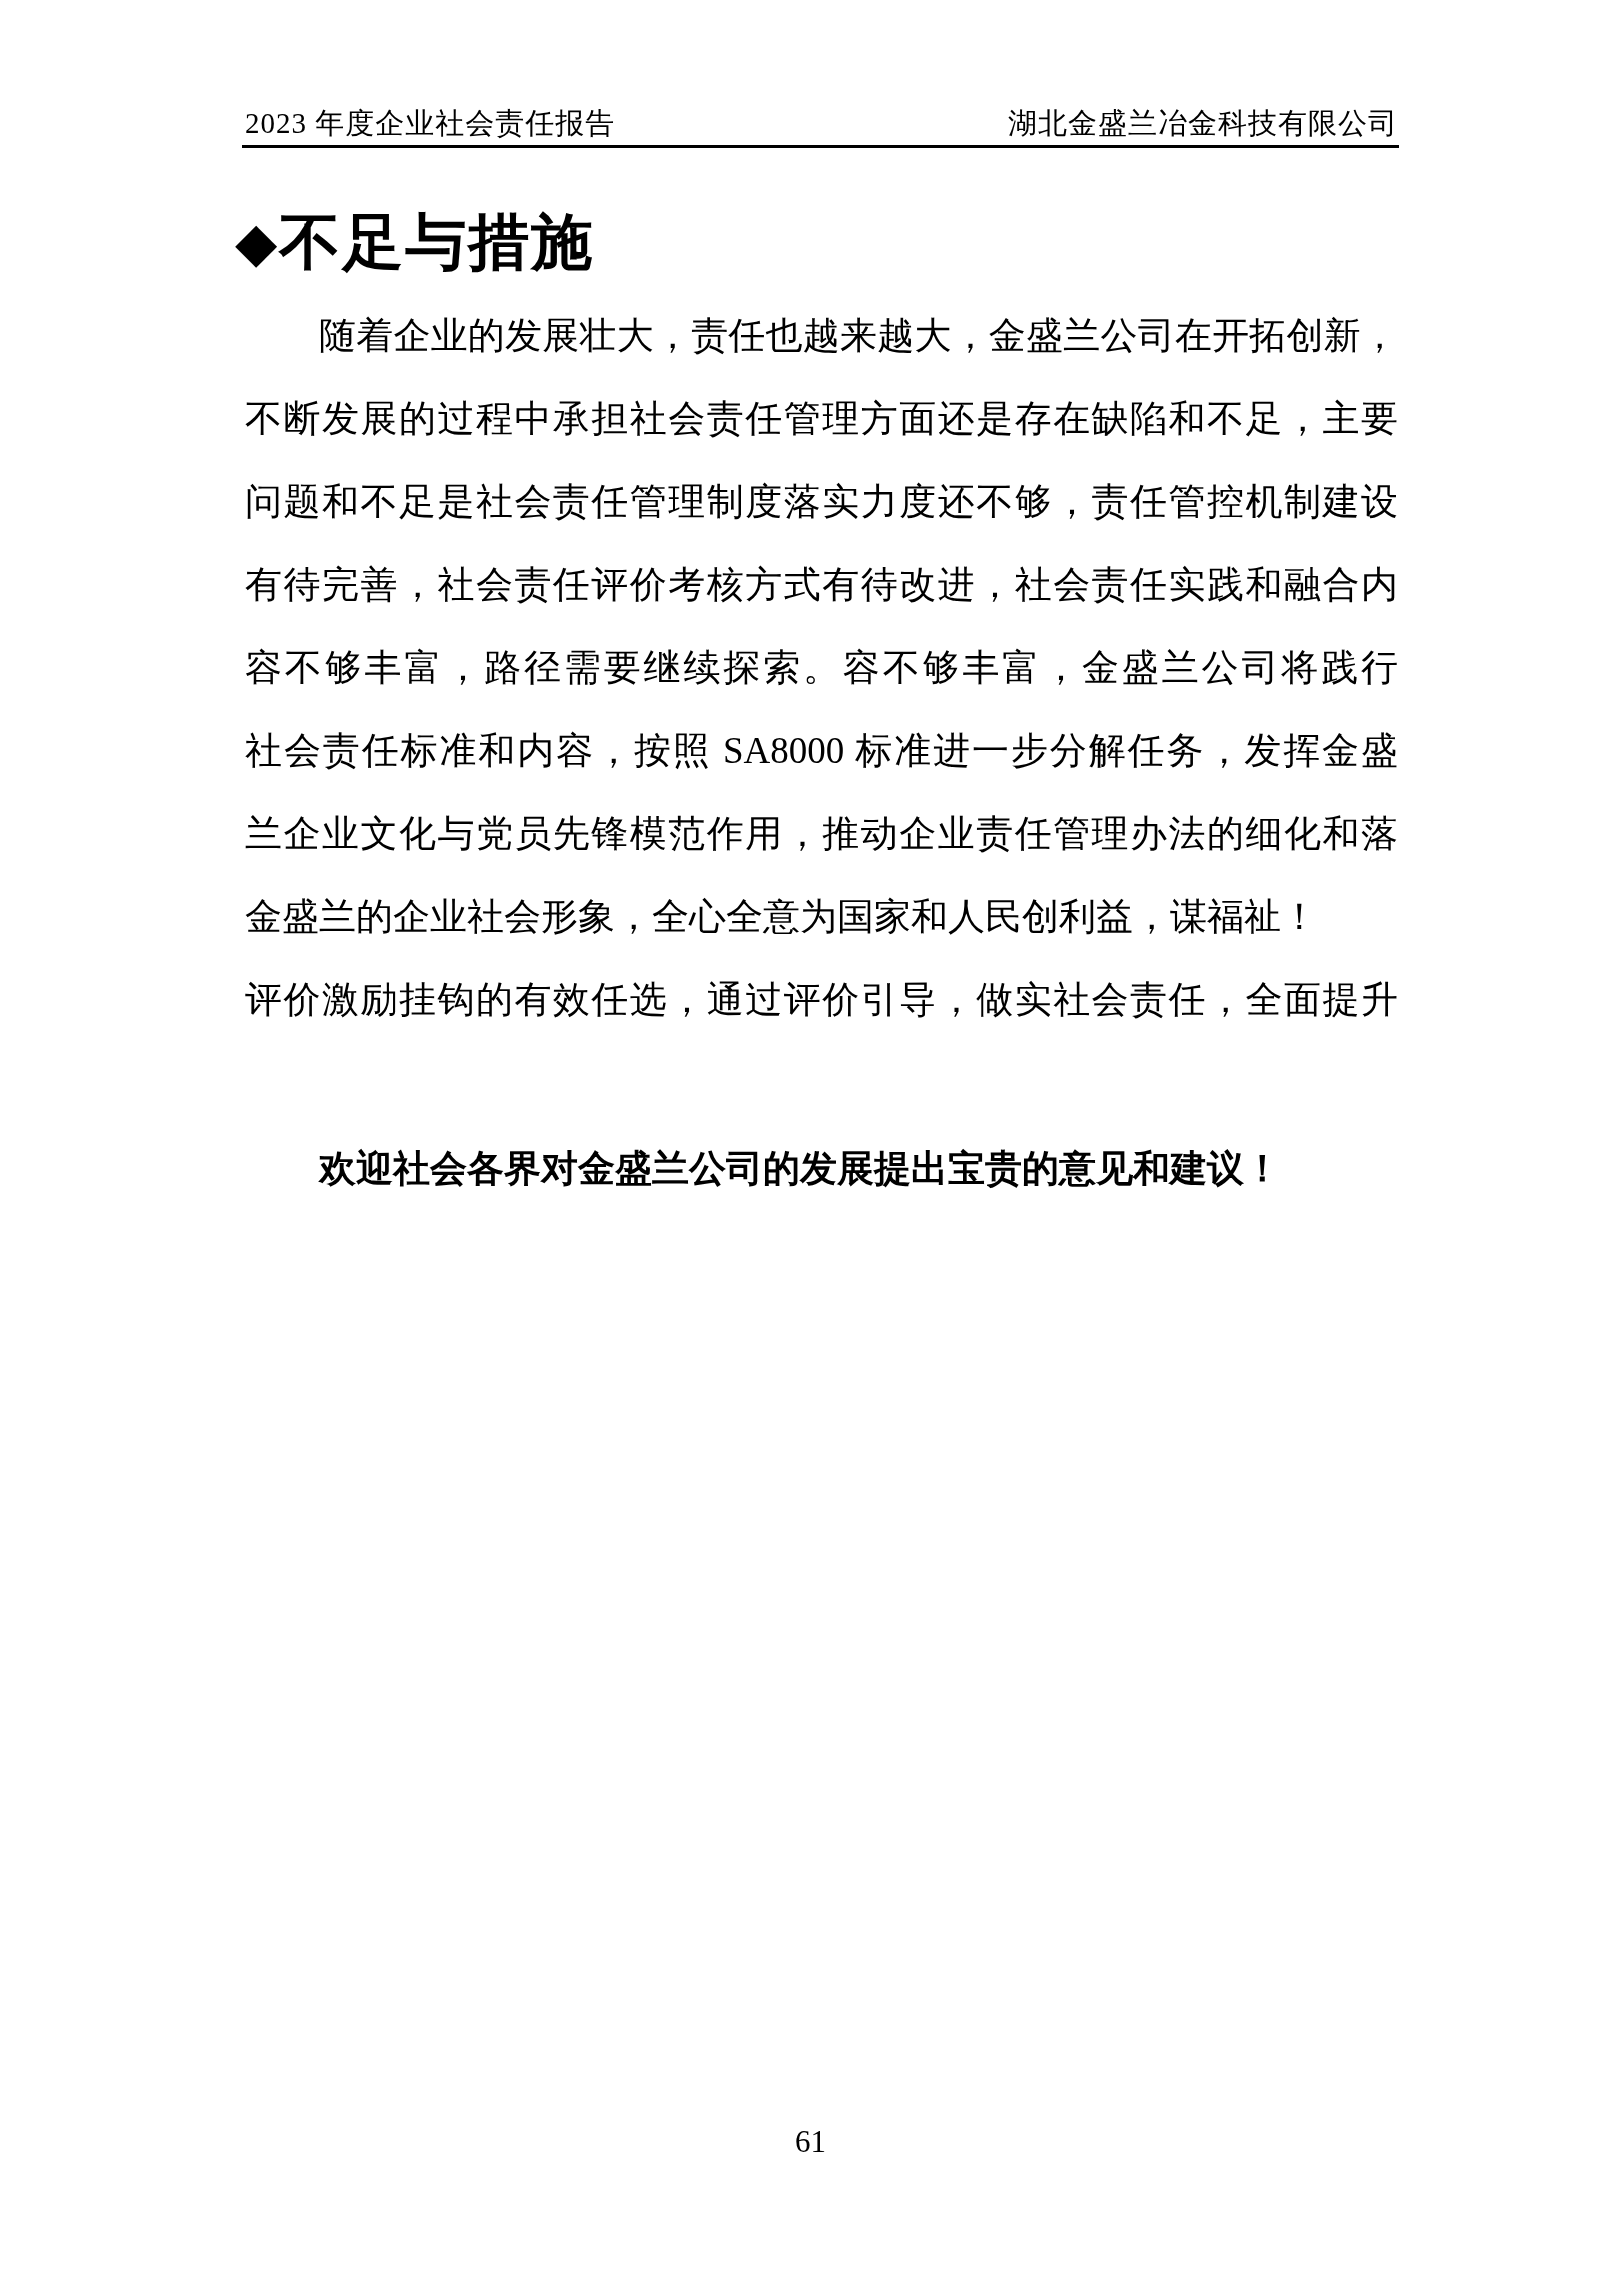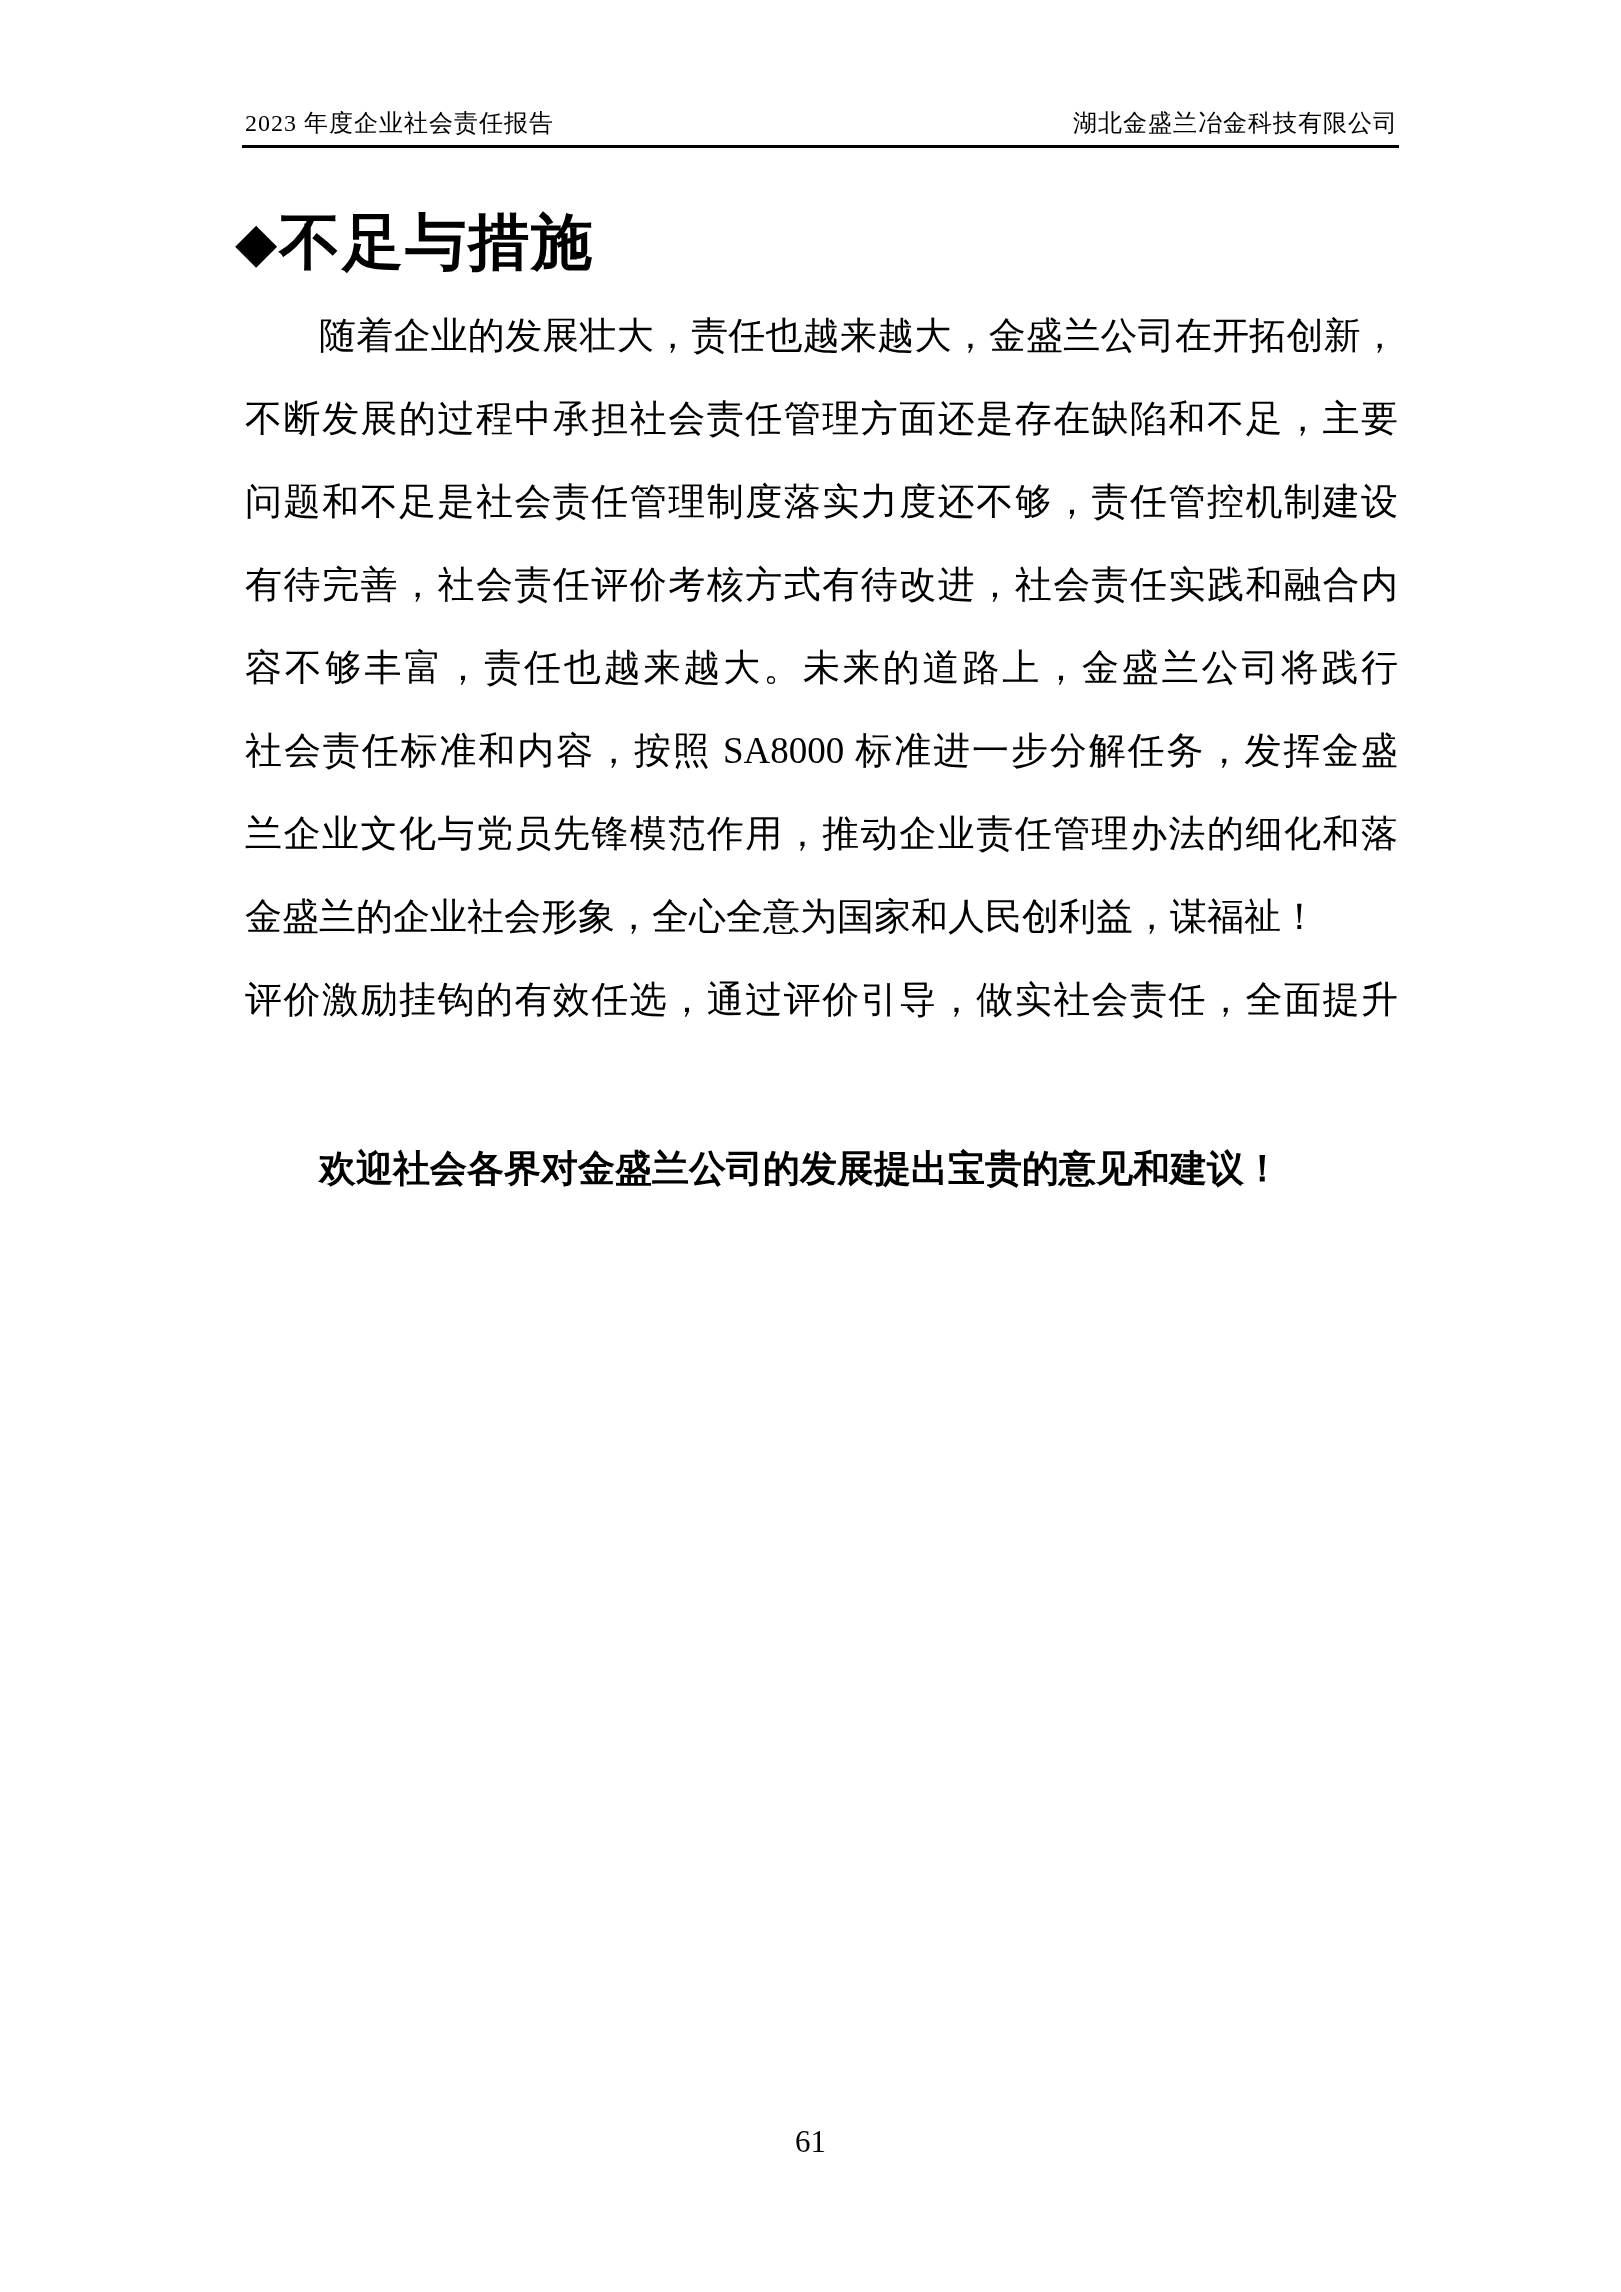--- a/index.html
+++ b/index.html
@@ -18,21 +18,21 @@
   }
   
   .page-header {
     position: absolute;
     left: 245px;
     top: 106px;
     width: 1153px;
     display: flex;
     justify-content: space-between;
     align-items: flex-end;
-    font-size: 24px;
+    font-size: 29px;
     line-height: 35px;
     letter-spacing: 1px;
   }
   .header-rule {
     position: absolute;
     left: 242px;
     top: 145px;
     width: 1157px;
     height: 2.9px;
     background: #000000;
@@ -103,21 +103,21 @@
   </div>
   <div class="header-rule"></div>
 
   <h1 class="section-heading"><span class="diamond">◆</span><span>不足与措施</span></h1>
 
   <div class="para1">
     <div class="bline just indent">随着企业的发展壮大，责任也越来越大，金盛兰公司在开拓创新，</div>
     <div class="bline just">不断发展的过程中承担社会责任管理方面还是存在缺陷和不足，主要</div>
     <div class="bline just">问题和不足是社会责任管理制度落实力度还不够，责任管控机制建设</div>
     <div class="bline just">有待完善，社会责任评价考核方式有待改进，社会责任实践和融合内</div>
-    <div class="bline just">容不够丰富，责任也越来越大。未来的道路上，金盛兰公司将践行</div>
+    <div class="bline just">容不够丰富，路径需要继续探索。容不够丰富，金盛兰公司将践行</div>
     <div class="bline just">社会责任标准和内容，按照 SA8000 标准进一步分解任务，发挥金盛</div>
     <div class="bline just">兰企业文化与党员先锋模范作用，推动企业责任管理办法的细化和落</div>
     <div class="bline">金盛兰的企业社会形象，全心全意为国家和人民创利益，谋福祉！</div>
     <div class="bline just">评价激励挂钩的有效任选，通过评价引导，做实社会责任，全面提升</div>
   </div>
 
   <div class="para2">
     <div class="bline indent">欢迎社会各界对金盛兰公司的发展提出宝贵的意见和建议！</div>
   </div>
 

